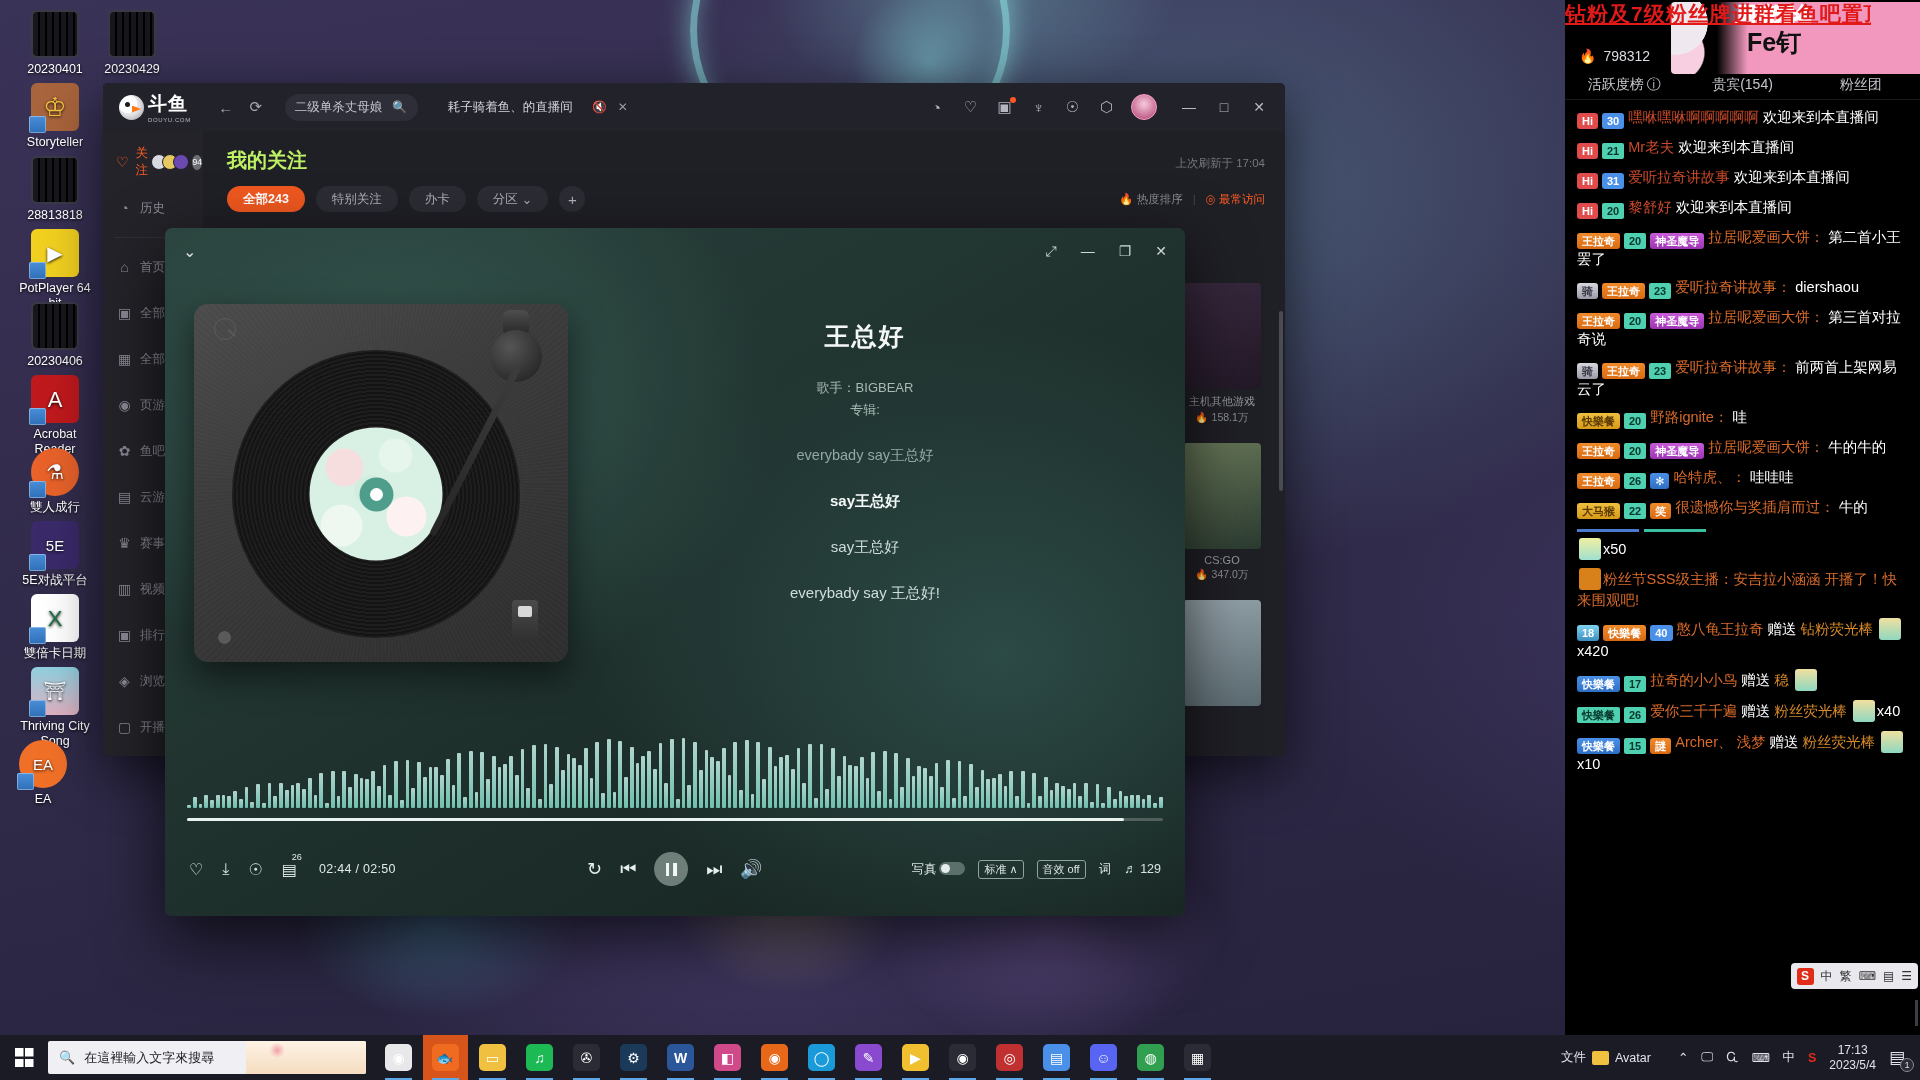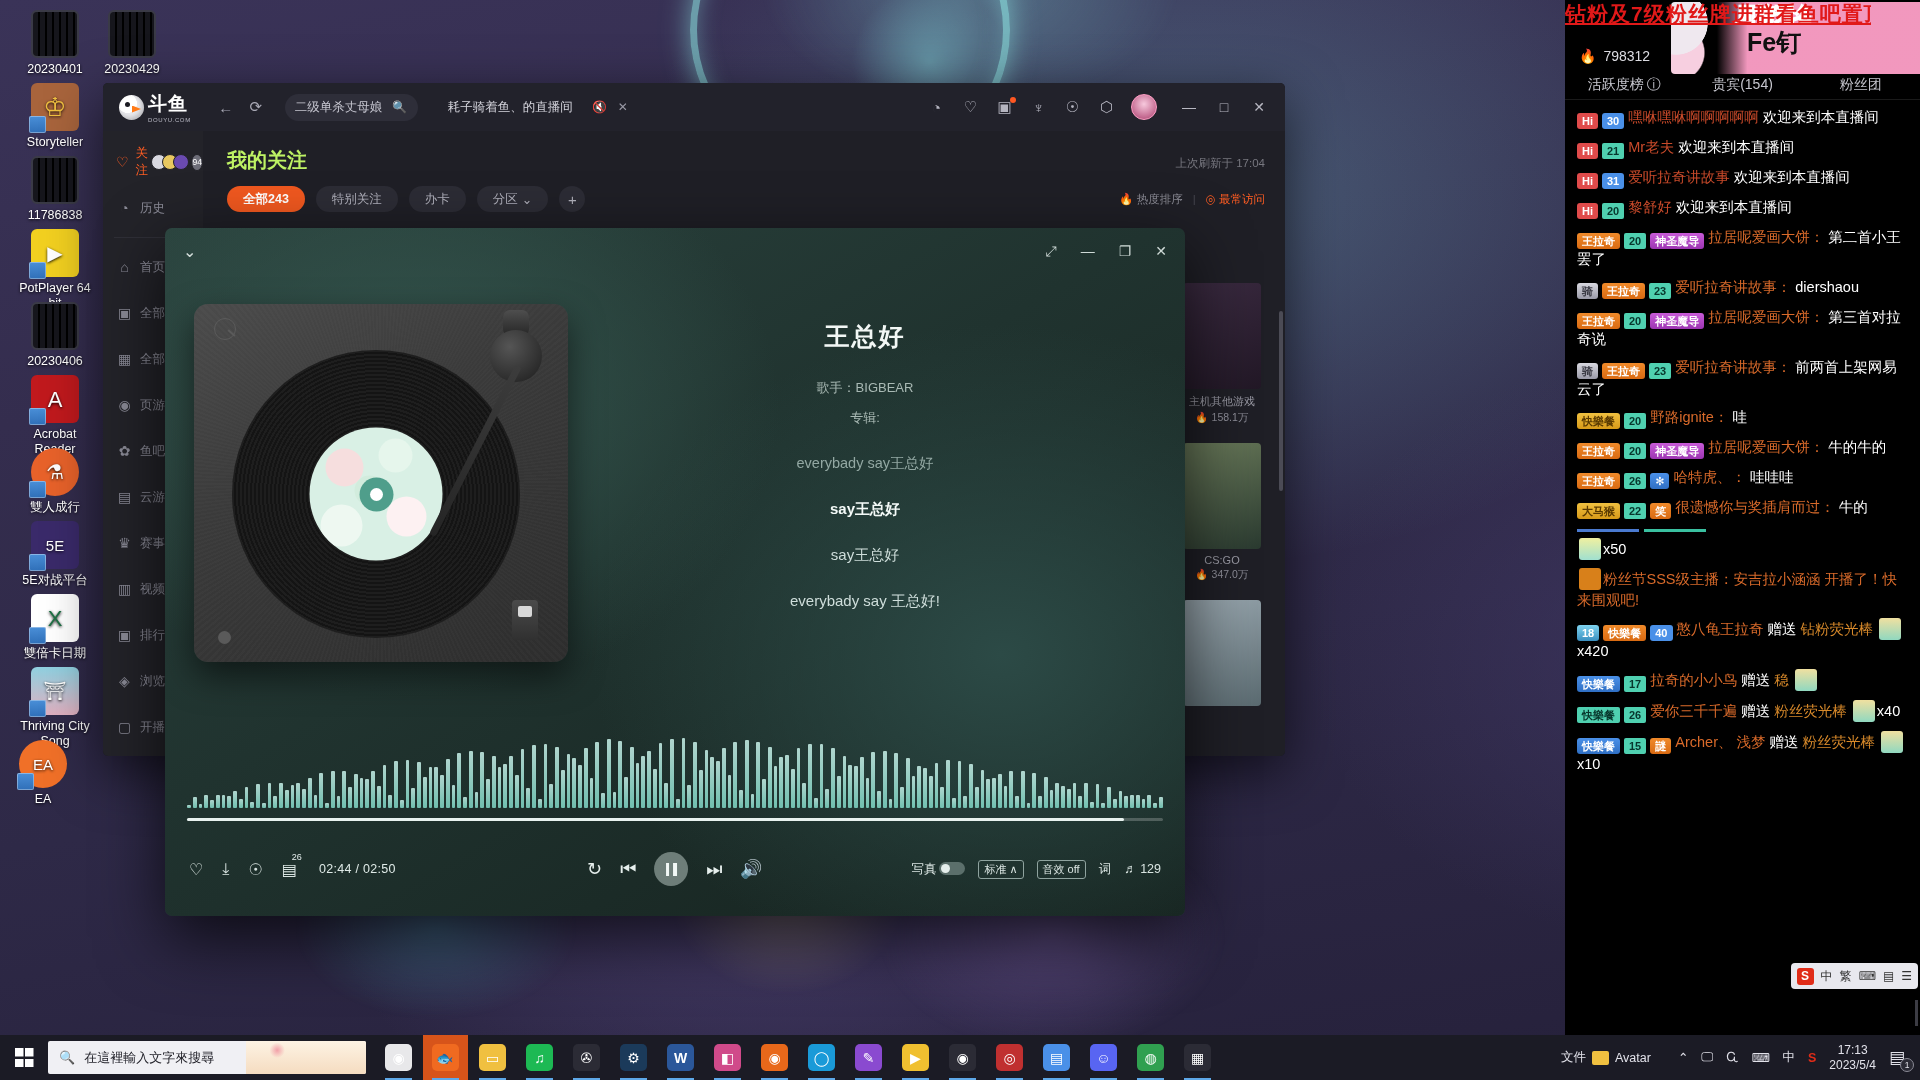--- a/index.html
+++ b/index.html
@@ -211,21 +211,21 @@
   .tt-knob { position:absolute; left:24px; bottom:18px; width:13px; height:13px;
     border-radius:50%; background:#5a5a5a; }
   .tt-sw { position:absolute; right:30px; bottom:22px; width:26px; height:40px;
     border-radius:4px; background:linear-gradient(#4a4a4a,#303030); }
   .tt-sw::after { content:""; position:absolute; left:6px; top:6px; width:14px; height:11px;
     background:#d8d8d8; border-radius:2px; }
 
   #songinfo { flex:1; padding-top:46px; text-align:center; }
   #song-title { color:#f2f7f5; font-size:25px; font-weight:bold; letter-spacing:2px; }
   #song-artist { color:#a9b9b4; font-size:13px; margin-top:26px; }
-  #song-album { color:#a9b9b4; font-size:13px; margin-top:12px; }
+  #song-album { color:#a9b9b4; font-size:13px; margin-top:4px; }
   .lyr { color:#93a8a3; font-size:14.5px; margin-top:27px; }
   .lyr.cur { color:#f4faf8; font-weight:bold; font-size:15px; }
   .lyr.nx { color:#cfdedb; font-size:15px; }
 
   #eq { position:absolute; left:0; right:0; bottom:108px; height:78px;
     display:flex; align-items:flex-end; gap:2px; padding:0 22px; opacity:.85; }
   #eq b { flex:1; background:linear-gradient(#c9f2ea,#7fd8c6); border-radius:1px; }
 
   #mp-ctrl { position:absolute; left:0; right:0; bottom:0; height:108px; }
   #prog { position:absolute; left:22px; right:22px; top:10px; height:3px;
@@ -354,21 +354,21 @@
 <div id="desktop">
   <div id="wall-art"></div>
   <div id="wall-ring"></div>
   <div id="wall-char"></div>
 </div>
 <div id="desktop-icons">
     <div class="dicon novl" style="left: 12px; top: 10px;"><div class="glyph film"></div><span>20230401</span></div>
     <div class="dicon novl" style="left: 89px; top: 10px;"><div class="glyph film"></div><span>20230429</span></div>
     <div class="dicon" style="left: 12px; top: 83px;"><div class="glyph" style="background:#a8643c;font-size:26px;color:#f0c040">♔</div><span>Storyteller</span></div>
     <div class="dicon novl" style="left: 89px; top: 83px;"><div class="glyph film"></div><span>20230402<br>19</span></div>
-    <div class="dicon novl" style="left: 12px; top: 156px;"><div class="glyph film"></div><span>11786838</span></div>
+    <div class="dicon novl" style="left: 12px; top: 156px;"><div class="glyph film"></div><span>28813818</span></div>
     <div class="dicon" style="left: 12px; top: 229px;"><div class="glyph" style="background:#f2d020;color:#fff;font-size:20px">▶</div><span>PotPlayer 64 bit</span></div>
     <div class="dicon novl" style="left: 12px; top: 302px;"><div class="glyph film"></div><span>20230406</span></div>
     <div class="dicon" style="left: 12px; top: 375px;"><div class="glyph" style="background:#c0191d;color:#fff;font-size:22px">A</div><span>Acrobat Reader</span></div>
     <div class="dicon" style="left: 12px; top: 448px;"><div class="glyph" style="background:#e8622a;color:#fff;font-size:20px;border-radius:50%">⚗</div><span>雙人成行</span></div>
     <div class="dicon" style="left: 12px; top: 521px;"><div class="glyph" style="background:#3a2a6a;color:#fff;font-size:15px">5E</div><span>5E对战平台</span></div>
     <div class="dicon" style="left: 12px; top: 594px;"><div class="glyph" style="background:#fff;color:#1d7044;font-size:22px">X</div><span>雙倍卡日期</span></div>
     <div class="dicon" style="left: 12px; top: 667px;"><div class="glyph" style="background:linear-gradient(#8fd0e0,#e0b0c0);font-size:18px">⛩</div><span>Thriving City Song</span></div>
     <div class="dicon" style="left: 0; top: 740px;"><div class="glyph" style="background:#f07028;color:#fff;font-size:15px;border-radius:50%">EA</div><span>EA</span></div>
   </div>
 

